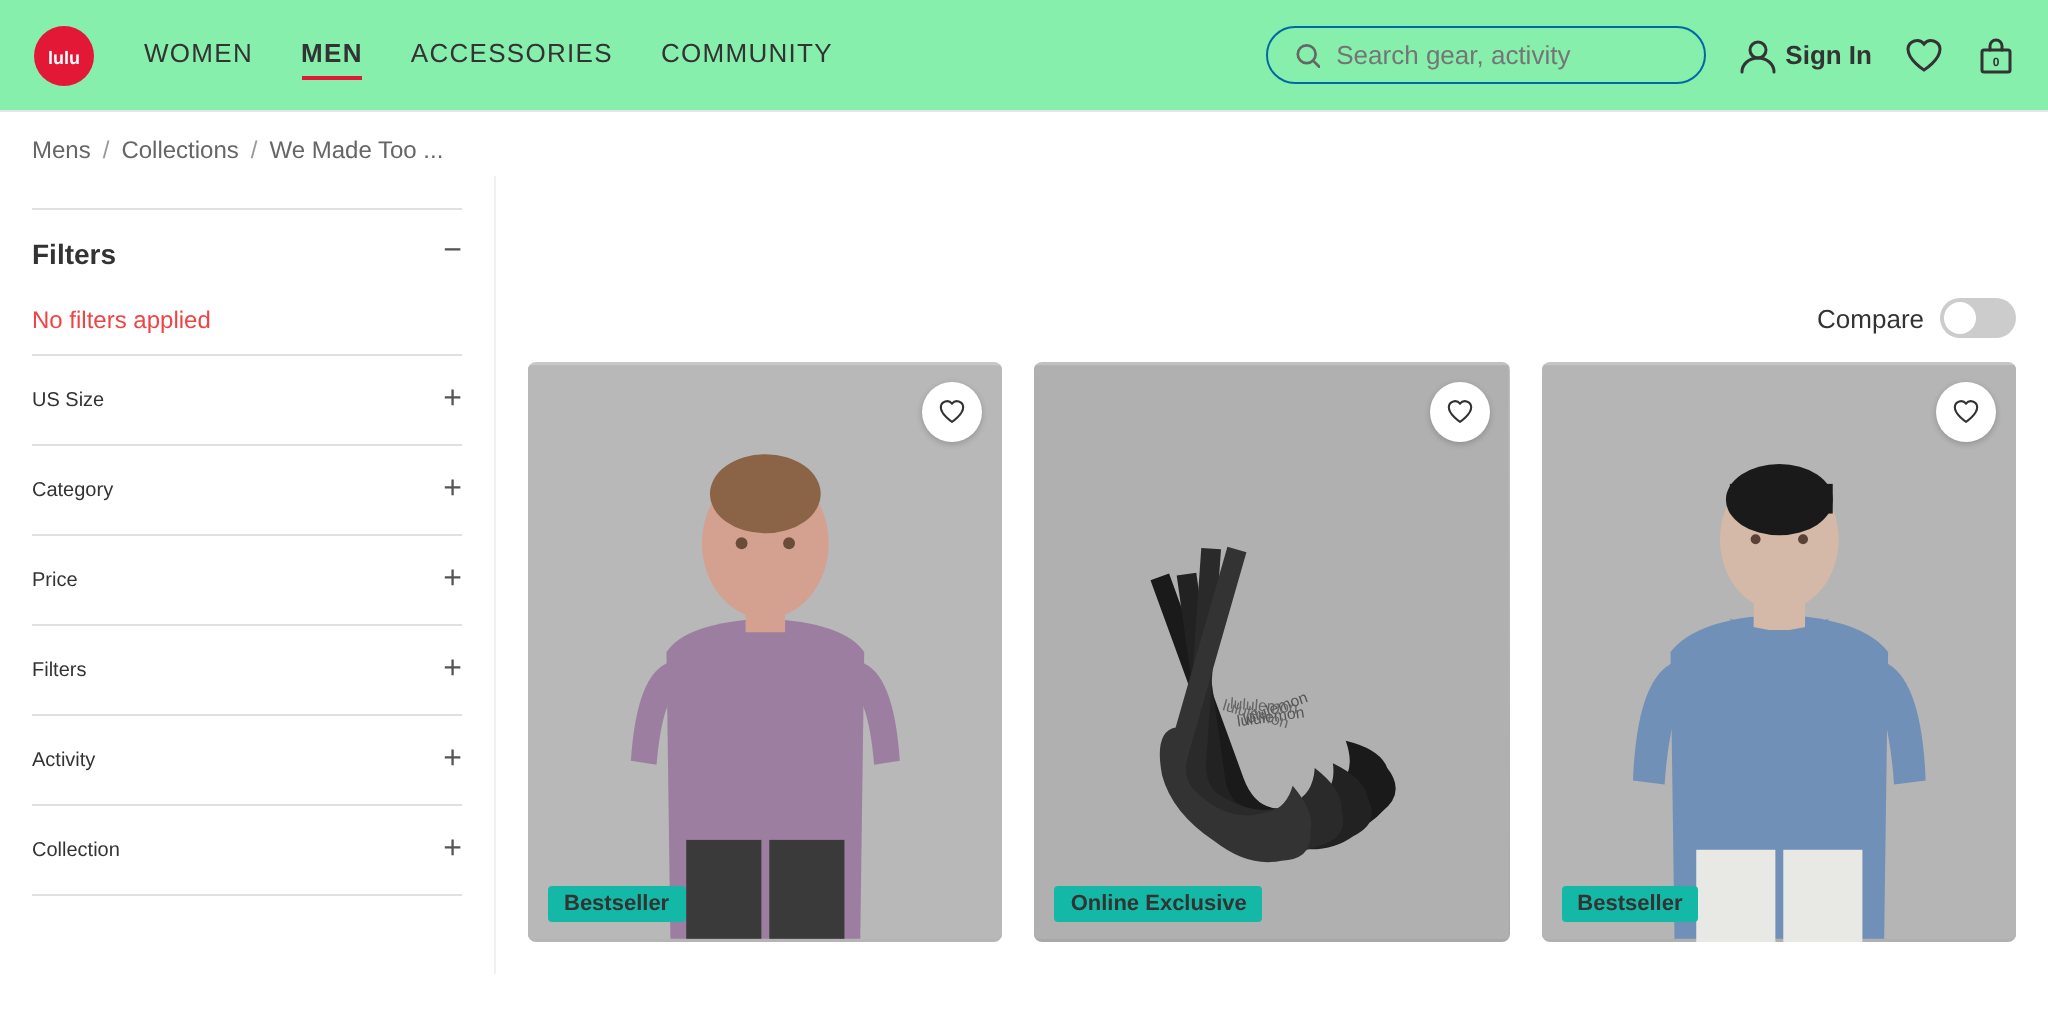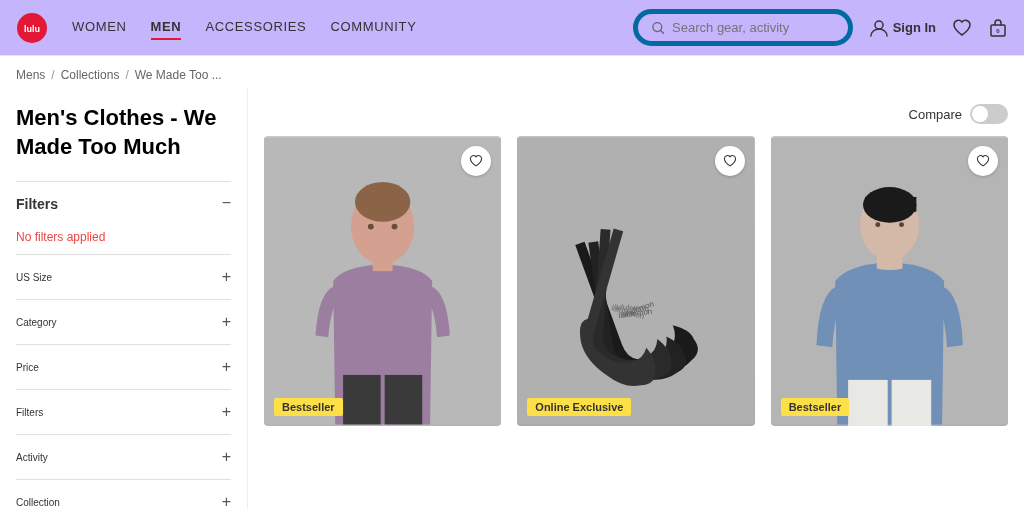--- a/index.html
+++ b/index.html
@@ -1,26 +1,26 @@
 <!DOCTYPE html>
 <html><head>
   <meta charset="utf-8">
   <style>
     * { box-sizing: border-box; margin: 0; padding: 0; }
     body { font-family: -apple-system, BlinkMacSystemFont, 'Helvetica Neue', Arial, sans-serif; font-size: 14px; color: #333; background: #fff; }
 
     
-    .header { display: flex; align-items: center; padding: 0 16px; height: 56px; border-bottom: 1px solid #e5e5e5; background: #c4b5fd; }
+    .header { display: flex; align-items: center; padding: 0 16px; height: 56px; border-bottom: 1px solid #e5e5e5; background: #86efac; }
     .logo { display: flex; align-items: center; margin-right: 24px; }
     .logo svg { width: 32px; height: 32px; }
     .nav { display: flex; gap: 24px; flex: 1; }
     .nav-item { font-size: 13px; font-weight: 500; color: #333; text-decoration: none; letter-spacing: 0.05em; cursor: pointer; padding: 4px 0; text-align: center; }
     .nav-item.active { border-bottom: 2px solid #e31837; color: #333; font-weight: 700; }
     .header-right { display: flex; align-items: center; gap: 16px; }
-    .search-bar { display: flex; align-items: center; border: 5px solid #0369a1; border-radius: 20px; padding: 6px 14px; width: 220px; gap: 8px; }
+    .search-bar { display: flex; align-items: center; border: 1px solid #0369a1; border-radius: 20px; padding: 6px 14px; width: 220px; gap: 8px; }
     .search-bar input { border: none; outline: none; font-size: 13px; color: #666; width: 100%; background: transparent; }
     .icon-btn { cursor: pointer; display: flex; align-items: center; gap: 4px; font-size: 13px; font-weight: bold; }
 
     
     .breadcrumb { display: flex; align-items: flex-end; gap: 6px; padding: 12px 16px 6px; font-size: 12px; color: #666; }
     .breadcrumb a { color: #666; text-decoration: none; }
     .breadcrumb .sep { color: #999; }
 
     
     .page { display: flex; }
@@ -36,30 +36,30 @@
     .filter-item-label { font-size: 10px; font-weight: 500; }
     .filter-icon { font-size: 16px; color: #555; font-weight: 300; }
 
     
     .main { flex: 1; padding: 16px; }
     .toolbar { display: flex; align-items: center; justify-content: flex-end; gap: 16px; margin-bottom: 12px; }
     .product-count { font-size: 14px; color: #333; }
     .sort-label { font-size: 14px; color: #333; }
     .sort-dropdown { display: flex; align-items: center; border: 1px solid #ccc; border-radius: 4px; padding: 6px 12px; gap: 8px; cursor: pointer; min-width: 120px; justify-content: space-between; }
     .sort-dropdown span { font-size: 14px; }
-    .compare-row { display: flex; align-items: center; justify-content: flex-end; gap: 8px; margin-bottom: 12px; }
+    .compare-row { display: flex; align-items: center; justify-content: flex-end; gap: 8px; margin-bottom: 12px; margin-top: 45px; }
     .compare-label { font-size: 13px; color: #333; }
     .toggle { width: 38px; height: 20px; background: #ccc; border-radius: 10px; position: relative; cursor: pointer; }
     .toggle-knob { width: 16px; height: 16px; background: #fff; border-radius: 50%; position: absolute; top: 2px; left: 2px; transition: left 0.2s; }
 
     
     .product-grid { display: grid; grid-template-columns: repeat(3, 1fr); gap: 16px; }
     .product-card { position: relative; border-radius: 4px; overflow: hidden; background: #f5f5f5; }
     .wish-btn { position: absolute; top: 10px; right: 10px; width: 30px; height: 30px; background: #fff; border-radius: 50%; display: flex; align-items: center; justify-content: center; cursor: pointer; border: none; box-shadow: 0 1px 3px rgba(0,0,0,0.2); }
-    .badge { position: absolute; bottom: 10px; left: 10px; background: #fde047; font-size: 11px; font-weight: 600; padding: 3px 8px; border-radius: 2px; }
+    .badge { position: absolute; bottom: 10px; left: 10px; background: #14b8a6; font-size: 11px; font-weight: 600; padding: 3px 8px; border-radius: 2px; }
 
     
     .img-man-tshirt { background: linear-gradient(180deg, #c8c8c8 0%, #b5b5b5 100%); display: flex; align-items: flex-end; justify-content: center; height: 290px; }
     .img-socks { background: linear-gradient(180deg, #c0c0c0 0%, #a8a8a8 100%); display: flex; align-items: center; justify-content: center; height: 290px; }
     .img-man-sweater { background: linear-gradient(180deg, #c5c5c5 0%, #b0b0b0 100%); display: flex; align-items: flex-end; justify-content: center; height: 290px; }
   </style>
 </head>
 <body>
 
 <header>
@@ -112,21 +112,20 @@
   <a href="#">Mens</a>
   <span class="sep">/</span>
   <a href="#">Collections</a>
   <span class="sep">/</span>
   <a href="#">We Made Too ...</a>
 </nav>
 
 <div class="page">
 
   <aside class="sidebar">
-    <h1 class="page-title">Men's Clothes - We Made Too Much</h1>
 
     <div class="filter-header">
       <span class="filter-header-label">Filters</span>
       <span class="filter-icon">−</span>
     </div>
     <div class="no-filters">No filters applied</div>
 
     <div class="filter-item">
       <span class="filter-item-label">US Size</span>
       <span class="filter-icon">+</span>

